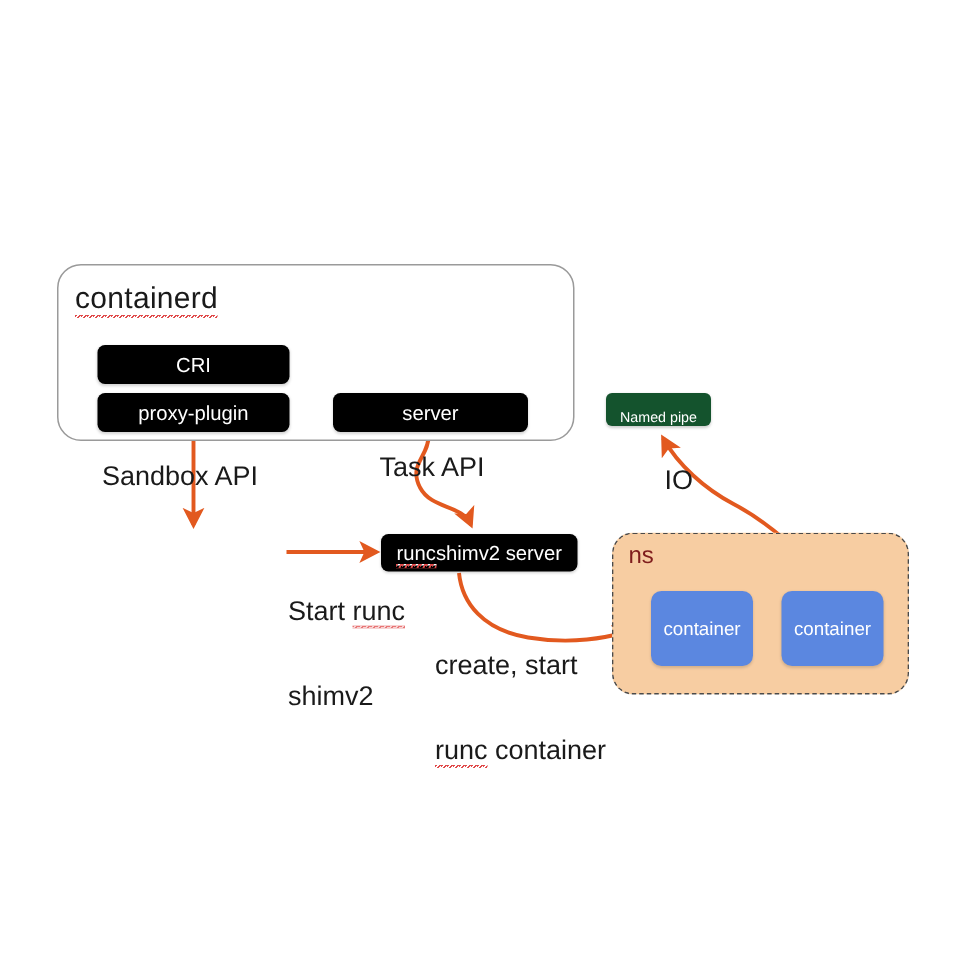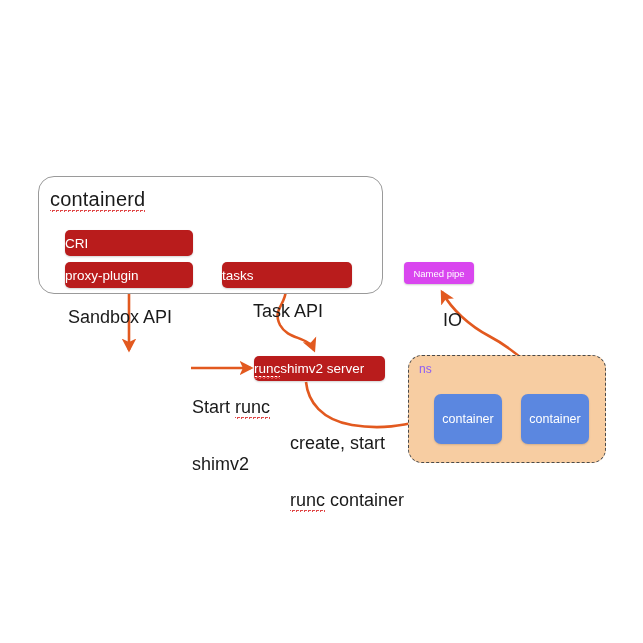--- a/index.html
+++ b/index.html
@@ -43,25 +43,26 @@
         125deg, #e04a4a 0 1.2px, transparent 1.2px 2.4px);
     background-repeat: repeat-x;
     background-size: 4px 2.5px;
     background-position: 0 100%;
     padding-bottom: 2px;
   }
 
   
   .teal-box {
     position: absolute;
-    background: #b91c1c;
+    background: #000000;
     border-radius: 5px;
     color: #ffffff;
     display: flex;
     align-items: center;
+    justify-content: center;
     font-size: 13.5px;
     box-sizing: border-box;
     box-shadow: 0 1px 2px rgba(0,0,0,0.18);
     white-space: nowrap;
   }
   .box-cri        { left: 65px;  top: 230px; width: 128px; height: 26px; }
   .box-proxy      { left: 65px;  top: 262px; width: 128px; height: 26px; }
   .box-tasks      { left: 222px; top: 262px; width: 130px; height: 26px; }
   .box-sandboxer  { left: 68px;  top: 356px; width: 122px; height: 25px; }
   .box-shimv2     { left: 254px; top: 356px; width: 131px; height: 25px; }
@@ -80,25 +81,25 @@
     background-size: 4px 2.5px;
   }
 
   
   .named-pipe {
     position: absolute;
     left: 404px;
     top: 262px;
     width: 70px;
     height: 22px;
-    background: #d946ef;
+    background: #14532d;
     border-radius: 4px;
     color: #ffffff;
     display: flex;
-    align-items: center;
+    align-items: flex-end;
     justify-content: center;
     font-size: 9.5px;
     box-sizing: border-box;
     box-shadow: 0 1px 2px rgba(0,0,0,0.2);
     white-space: nowrap;
   }
 
   
   .ns-region {
     position: absolute;
@@ -108,22 +109,22 @@
     height: 108px;
     background: #f7cda2;
     border: 1.6px dashed #4a4a4a;
     border-radius: 14px;
     box-sizing: border-box;
   }
   .ns-label {
     position: absolute;
     left: 419px;
     top: 362px;
-    font-size: 12px;
-    color: #8b5cf6;
+    font-size: 16px;
+    color: #7f1d1d;
     white-space: nowrap;
     text-align: center;
   }
   .container-box {
     position: absolute;
     background: #5b87e0;
     border-radius: 7px;
     color: #ffffff;
     display: flex;
     align-items: center;
@@ -186,21 +187,21 @@
   <div class="containerd-frame"></div>
   <div class="containerd-title"><span class="spell">containerd</span></div>
 
   <div class="teal-box box-cri">
     <span>CRI</span>
   </div>
   <div class="teal-box box-proxy">
     <span>proxy-plugin</span>
   </div>
   <div class="teal-box box-tasks">
-    <span>tasks</span>
+    <span>server</span>
   </div>
 
   <div class="teal-box box-shimv2">
     <span class="u-white">runc</span>
       <span> shimv2 server</span>
   </div>
 
   <div class="named-pipe">
     <span>Named pipe</span>
   </div>

